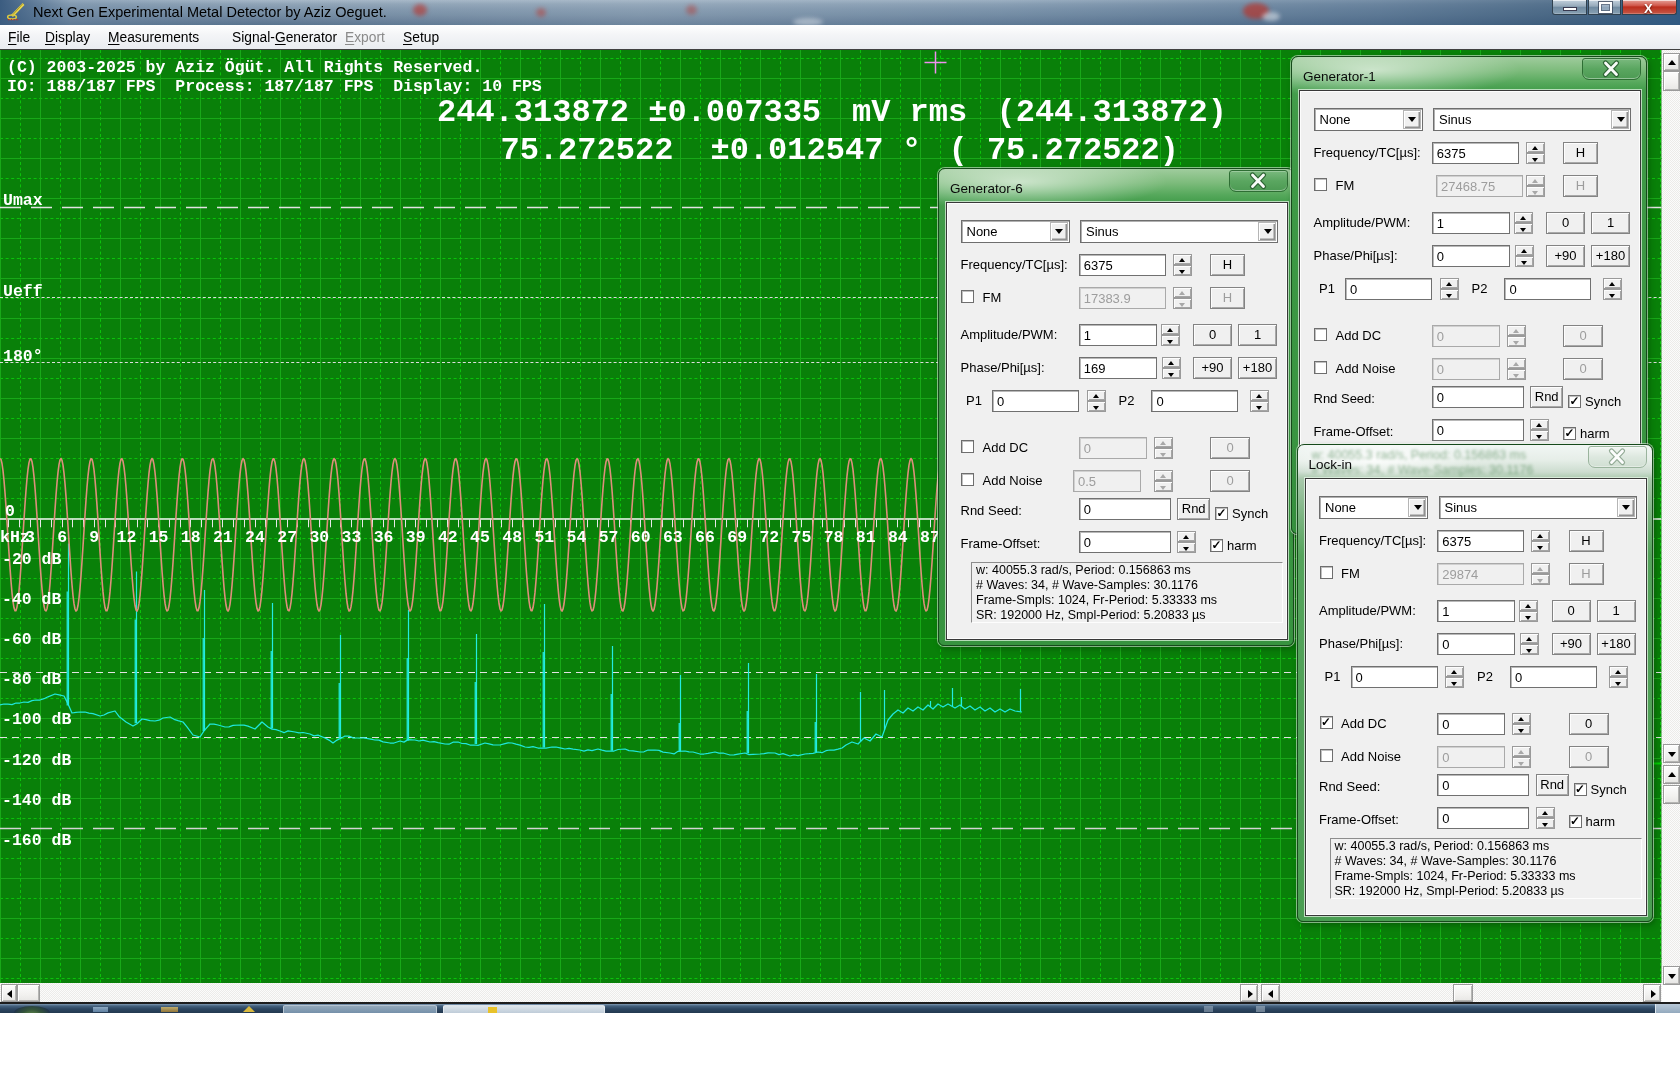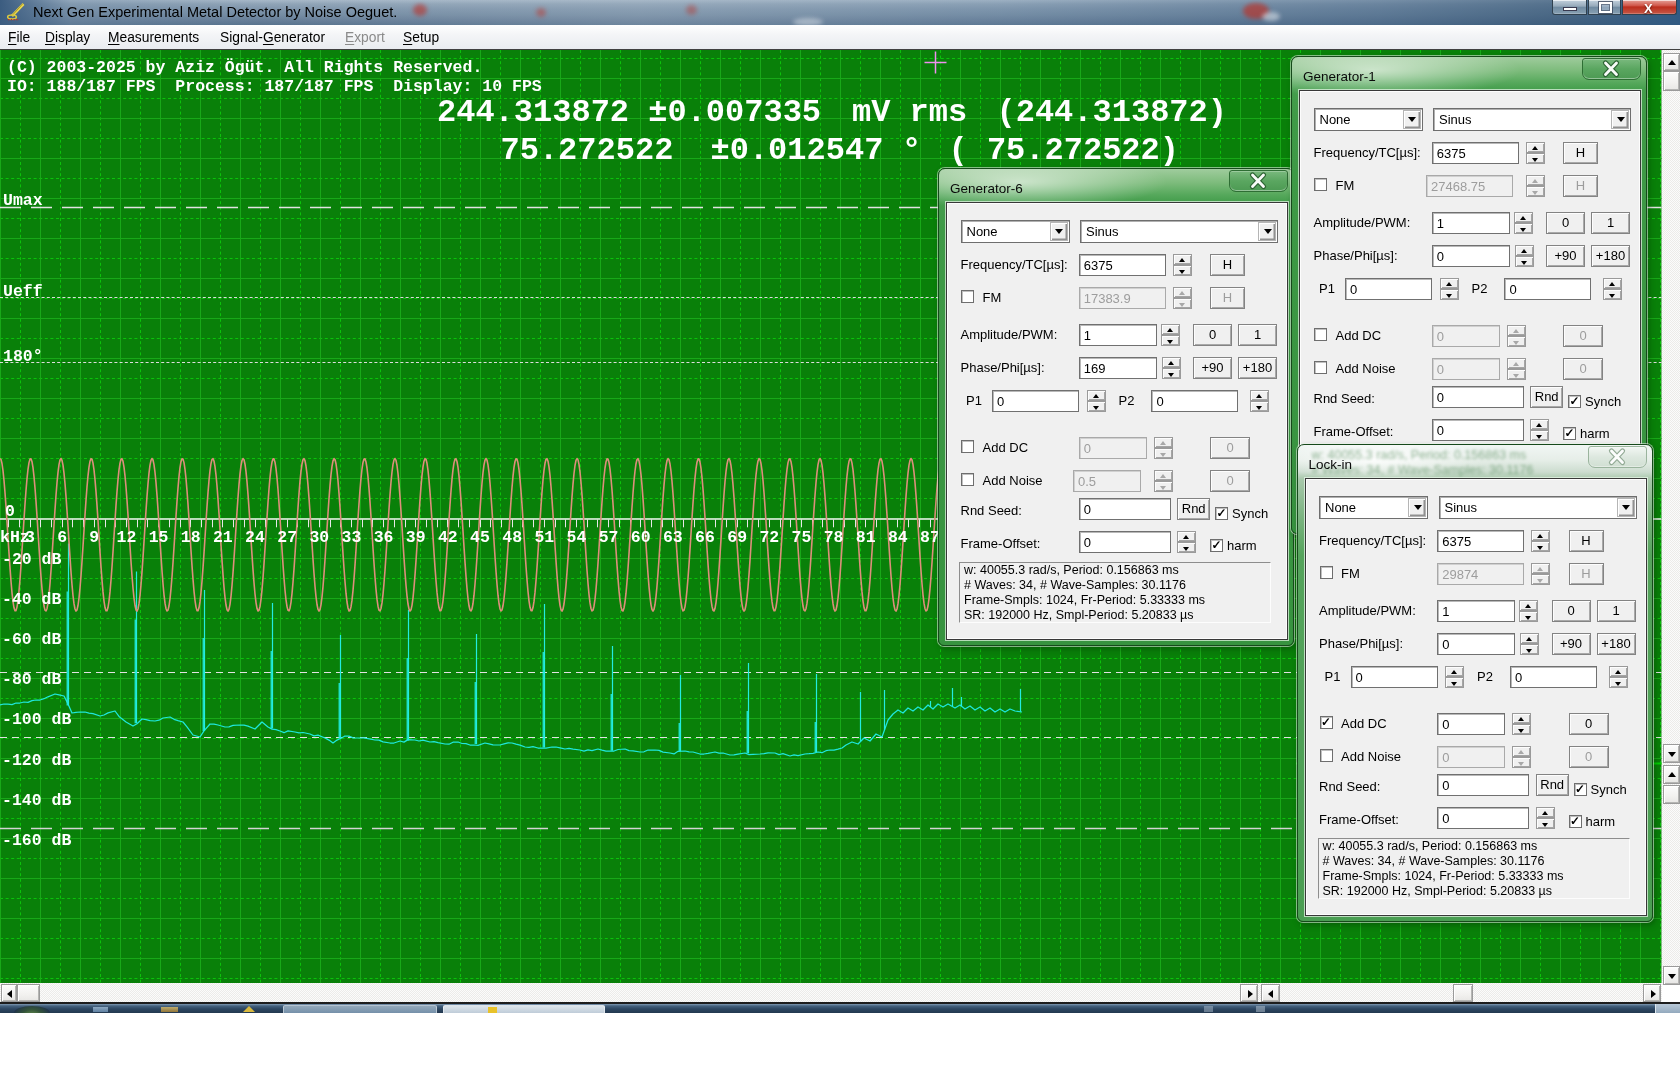--- a/index.html
+++ b/index.html
@@ -49,21 +49,21 @@
 .spin{width:19px;height:22px}
 .su,.sd{position:absolute;left:0;width:19px;height:11px;background:#f0f0f0;border:1px solid #9a9a9a;box-shadow:inset 1px 1px 0 #fdfdfd,inset -1px -1px 0 #a5a5a5}
 .sd{top:11px}
 .tu{position:absolute;left:5px;top:3px;width:0;height:0;border-left:3.5px solid transparent;border-right:3.5px solid transparent;border-bottom:4px solid #000}
 .td{position:absolute;left:5px;top:4px;width:0;height:0;border-left:3.5px solid transparent;border-right:3.5px solid transparent;border-top:4px solid #000}
 .cbtn .td{left:4.5px;top:6px;border-left-width:4.5px;border-right-width:4.5px;border-top-width:5px}
 .dis .tu{border-bottom-color:#a0a0a0}
 .dis .td{border-top-color:#a0a0a0}
 .spin.dis .tu{border-bottom-color:#a8a8a8}
 .spin.dis .td{border-top-color:#a8a8a8}
-.info{left:20px;top:393px;width:312px;height:61px;background:#f0f0f0;border:1px solid #8d8d8d;border-right-color:#fdfdfd;border-bottom-color:#fdfdfd;font-size:12.5px;line-height:15.1px;color:#000;padding:0 0 0 4px;white-space:nowrap;overflow:hidden}
+.info{left:32px;top:393px;width:312px;height:61px;background:#f0f0f0;border:1px solid #8d8d8d;border-right-color:#fdfdfd;border-bottom-color:#fdfdfd;font-size:12.5px;line-height:15.1px;color:#000;padding:0 0 0 4px;white-space:nowrap;overflow:hidden}
 
 .sbtrack{position:absolute;background:#f3f3f3;background-image:conic-gradient(#fbfbfb 25%,#ecebe9 0 50%,#fbfbfb 0 75%,#ecebe9 0);background-size:2px 2px}
 .sbtn{position:absolute;background:linear-gradient(180deg,#fdfdfd,#f1f1f0 60%,#e6e5e3);border:1px solid #9a9a9a;box-shadow:inset 1px 1px 0 #fff,inset -1px -1px 0 #b5b5b3}
 .sthumb{position:absolute;background:linear-gradient(180deg,#fcfcfc,#f2f1ef 60%,#e8e7e5);border:1px solid #9a9a9a;box-shadow:inset 1px 1px 0 #fff,inset -1px -1px 0 #b5b5b3}
 .arl{position:absolute;left:5px;top:5px;width:0;height:0;border-top:4px solid transparent;border-bottom:4px solid transparent;border-right:5px solid #000}
 .arr{position:absolute;left:7px;top:5px;width:0;height:0;border-top:4px solid transparent;border-bottom:4px solid transparent;border-left:5px solid #000}
 .aru{position:absolute;left:4.5px;top:6px;width:0;height:0;border-left:4.5px solid transparent;border-right:4.5px solid transparent;border-bottom:5px solid #000}
 .ard{position:absolute;left:4.5px;top:7px;width:0;height:0;border-left:4.5px solid transparent;border-right:4.5px solid transparent;border-top:5px solid #000}
 #darkline{position:absolute;left:0;top:1002.2px;width:1680px;height:1.8px;background:#1d1d1d}
 #taskbar{position:absolute;left:0;top:1004px;width:1680px;height:8.5px;background:linear-gradient(180deg,#7e98b2 0,#44617e 2px,#2c4560 5px,#243a52 8.5px);overflow:hidden}
@@ -78,36 +78,36 @@
 <div class="blob" style="left:793px;top:18px;width:30px;height:8px;background:rgba(235,240,245,.45)"></div>
 <div class="blob" style="left:1243px;top:3px;width:26px;height:16px;background:rgba(195,40,25,.6)"></div>
 <div class="blob" style="left:1262px;top:12px;width:18px;height:9px;background:rgba(240,244,248,.5)"></div>
 <div class="blob" style="left:1597px;top:2px;width:12px;height:9px;background:rgba(190,45,30,.35)"></div>
 <svg id="ticon" viewBox="0 0 18 18">
       <path d="M16.5 1 L5 13" stroke="#ecd84e" stroke-width="2.6"></path>
       <path d="M15.9 0.6 L5 12.6" stroke="#8a7a1a" stroke-width="0.7"></path>
       <ellipse cx="5" cy="14" rx="4.4" ry="2" fill="none" stroke="#d8c840" stroke-width="1.6"></ellipse>
       <path d="M1 16.7 H12" stroke="#c03020" stroke-width="1.3" stroke-dasharray="1.5 1.2"></path>
     </svg>
-<div id="ttext">Next Gen Experimental Metal Detector by Noise Oeguet.</div>
+<div id="ttext">Next Gen Experimental Metal Detector by Aziz Oeguet.</div>
 <div class="capbtn" id="bmin">
       <i></i>
     </div>
     <div class="capbtn" id="bmax">
       <i></i>
     </div>
     <div class="capbtn" id="bclose">
       <i>X</i>
     </div>
 </div>
 <div id="menubar">
 <div class="mi " style="left:8px"><u>F</u>ile</div>
 <div class="mi " style="left:45px"><u>D</u>isplay</div>
 <div class="mi " style="left:108px"><u>M</u>easurements</div>
-<div class="mi " style="left:220px">Signal-<u>G</u>enerator</div>
+<div class="mi " style="left:232px">Signal-<u>G</u>enerator</div>
 <div class="mi dis" style="left:345px"><u>E</u>xport</div>
 <div class="mi " style="left:403px"><u>S</u>etup</div>
 </div>
 <svg width="1661.5" height="933.0" viewBox="0 50.0 1661.5 933.0" style="position:absolute;left:0;top:50.0px">
 <rect x="0" y="50.0" width="1661.5" height="933.0" fill="#098009"></rect>
 <line x1="20.5" y1="50.0" x2="20.5" y2="983.0" stroke="#0bc20b" stroke-width="1" stroke-dasharray="3 2.6"></line>
 <line x1="60.5" y1="50.0" x2="60.5" y2="983.0" stroke="#0bc20b" stroke-width="1" stroke-dasharray="3 2.6"></line>
 <line x1="100.5" y1="50.0" x2="100.5" y2="983.0" stroke="#0bc20b" stroke-width="1" stroke-dasharray="3 2.6"></line>
 <line x1="140.5" y1="50.0" x2="140.5" y2="983.0" stroke="#0bc20b" stroke-width="1" stroke-dasharray="3 2.6"></line>
 <line x1="180.5" y1="50.0" x2="180.5" y2="983.0" stroke="#0bc20b" stroke-width="1" stroke-dasharray="3 2.6"></line>
@@ -478,21 +478,21 @@
       <div class="su">
         <i class="tu"></i>
       </div>
       <div class="sd">
         <i class="td"></i>
       </div>
     </div>
 <div class="btn" style="left:271px;top:85px;width:35px">H</div>
 <div class="chk" style="left:22px;top:121px"></div>
 <div class="lbl" style="left:43.6px;top:121px">FM</div>
-<div class="edit dis" style="left:134px;top:118px;width:87px">27468.75</div>
+<div class="edit dis" style="left:144px;top:118px;width:87px">27468.75</div>
 <div class="spin dis" style="left:233.5px;top:118px">
       <div class="su">
         <i class="tu"></i>
       </div>
       <div class="sd">
         <i class="td"></i>
       </div>
     </div>
 <div class="btn dis" style="left:271px;top:118px;width:35px">H</div>
 <div class="lbl" style="left:21.5px;top:158px">Amplitude/PWM:</div>

